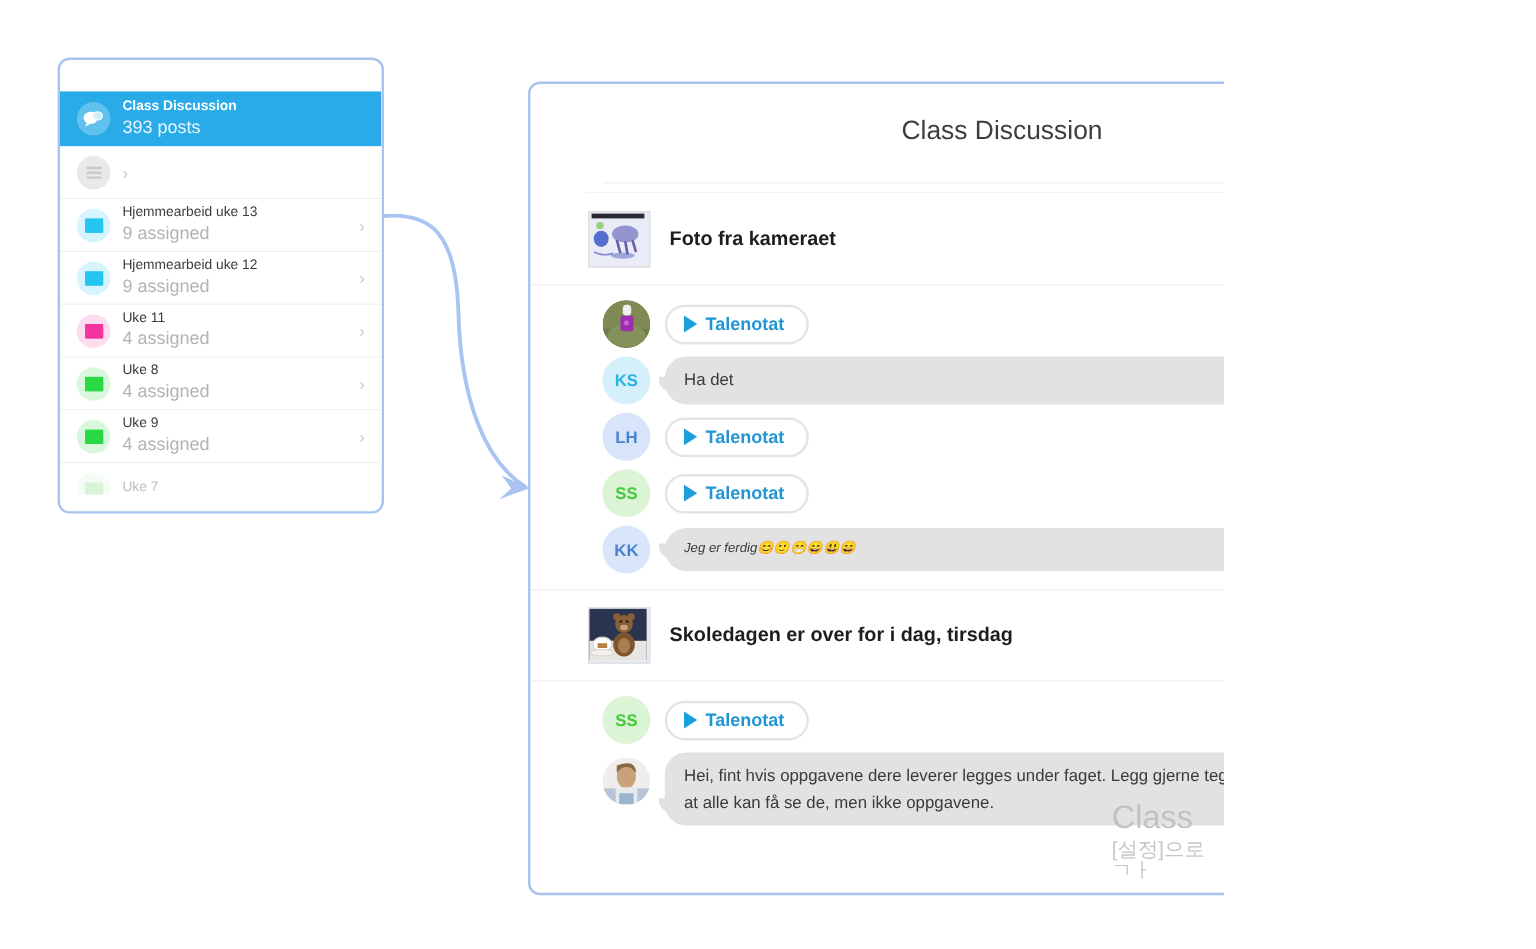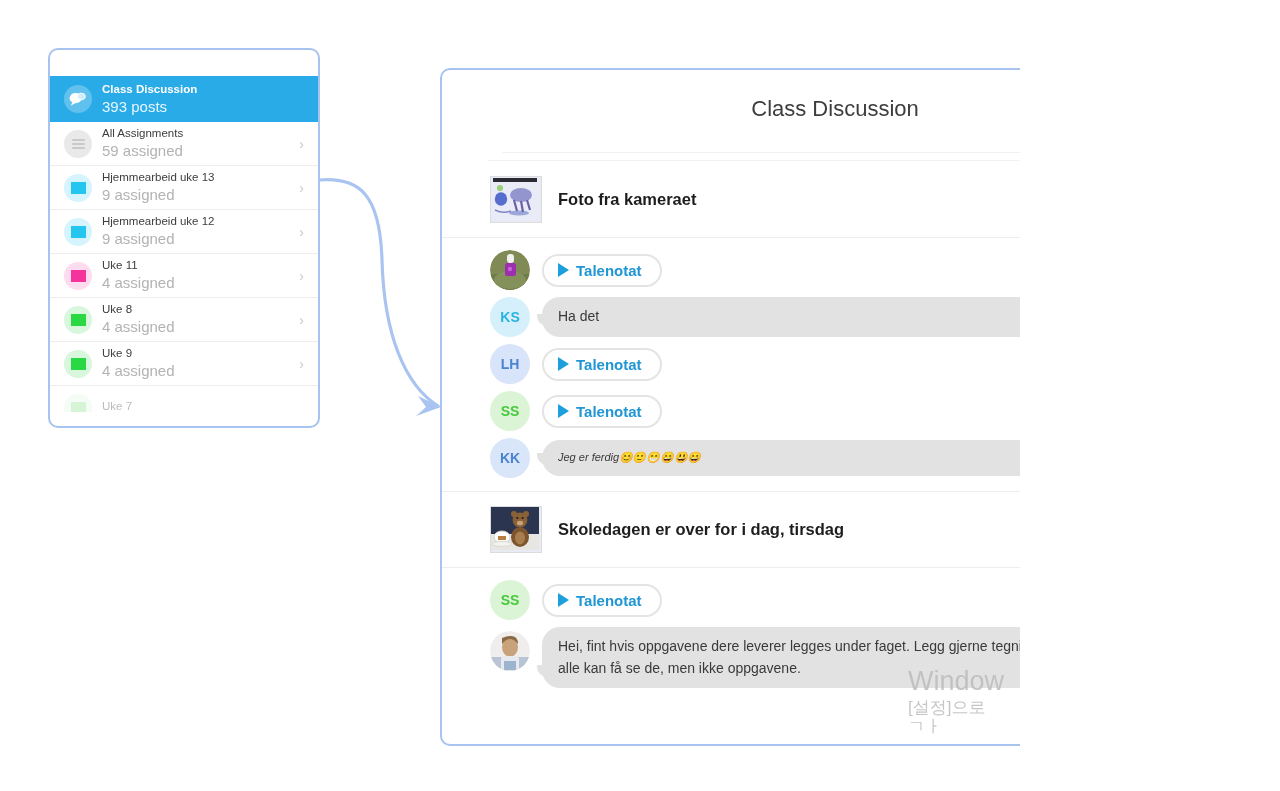--- a/index.html
+++ b/index.html
@@ -192,21 +192,21 @@
   .post-title {
     font-size: 16.5px;
     font-weight: bold;
     color: #1d1d1d;
   }
 
   .msg-block { padding: 12px 0 6px 0; }
   .msg-row {
     display: flex;
     align-items: center;
-    padding: 0 30px 0 48px;
+    padding: 0 30px 0 60px;
     margin-bottom: 7px;
   }
   .avatar {
     width: 40px;
     height: 40px;
     border-radius: 50%;
     flex: 0 0 40px;
     margin-right: 12px;
     display: flex;
     align-items: center;
@@ -306,24 +306,20 @@
         </div>
       </div>
 
       <div class="side-item">
         <div class="side-icon hamburger">
           <div class="ham-lines">
               <i></i>
               <i></i>
               <i></i>
             </div>
-        </div>
-        <div class="side-texts">
-          <div class="side-title">All Assignments</div>
-          <div class="side-sub">59 assigned</div>
         </div>
         <div class="chev">›</div>
       </div>
 
       <div class="side-item">
         <div class="side-icon" style="background:#d6f4fd">
           <div class="folder-glyph" style="background:#24c6f0"></div>
         </div>
         <div class="side-texts">
           <div class="side-title">Hjemmearbeid uke 13</div>
@@ -522,18 +518,18 @@
           </div>
           <div class="bubble-gray">Hei, fint hvis oppgavene dere leverer legges under faget. Legg gjerne tegninger her i chatten, slik at alle kan få se de, men ikke oppgavene.</div>
         </div>
 
       </div>
 
     </div>
   </div>
 
   <div id="watermark">
-    <div id="wm1">Window</div>
+    <div id="wm1">Class</div>
     <div id="wm2">[설정]으로</div>
     <div id="wm3">ㄱㅏ</div>
   </div>
 
 </div>
 
 </body></html>

